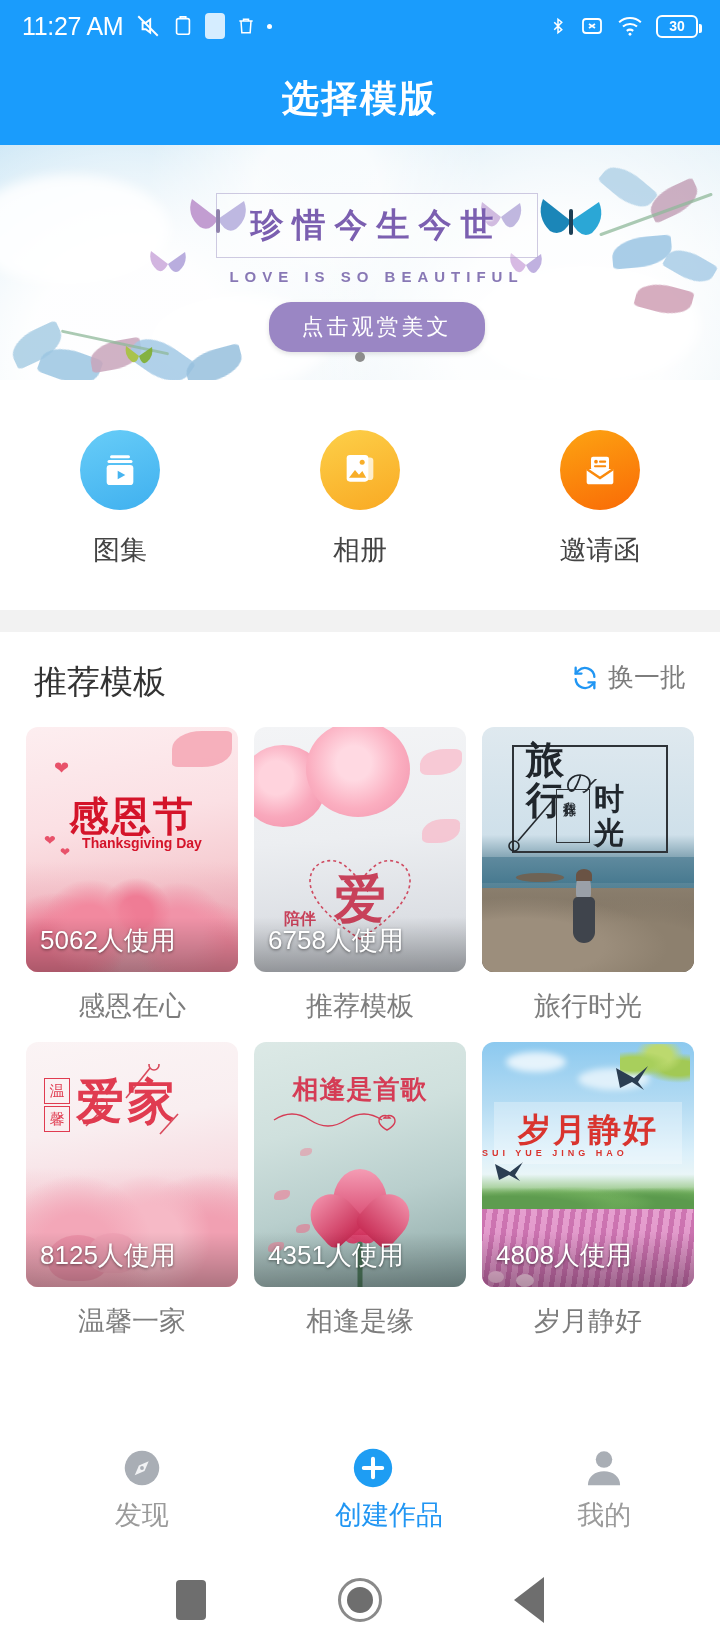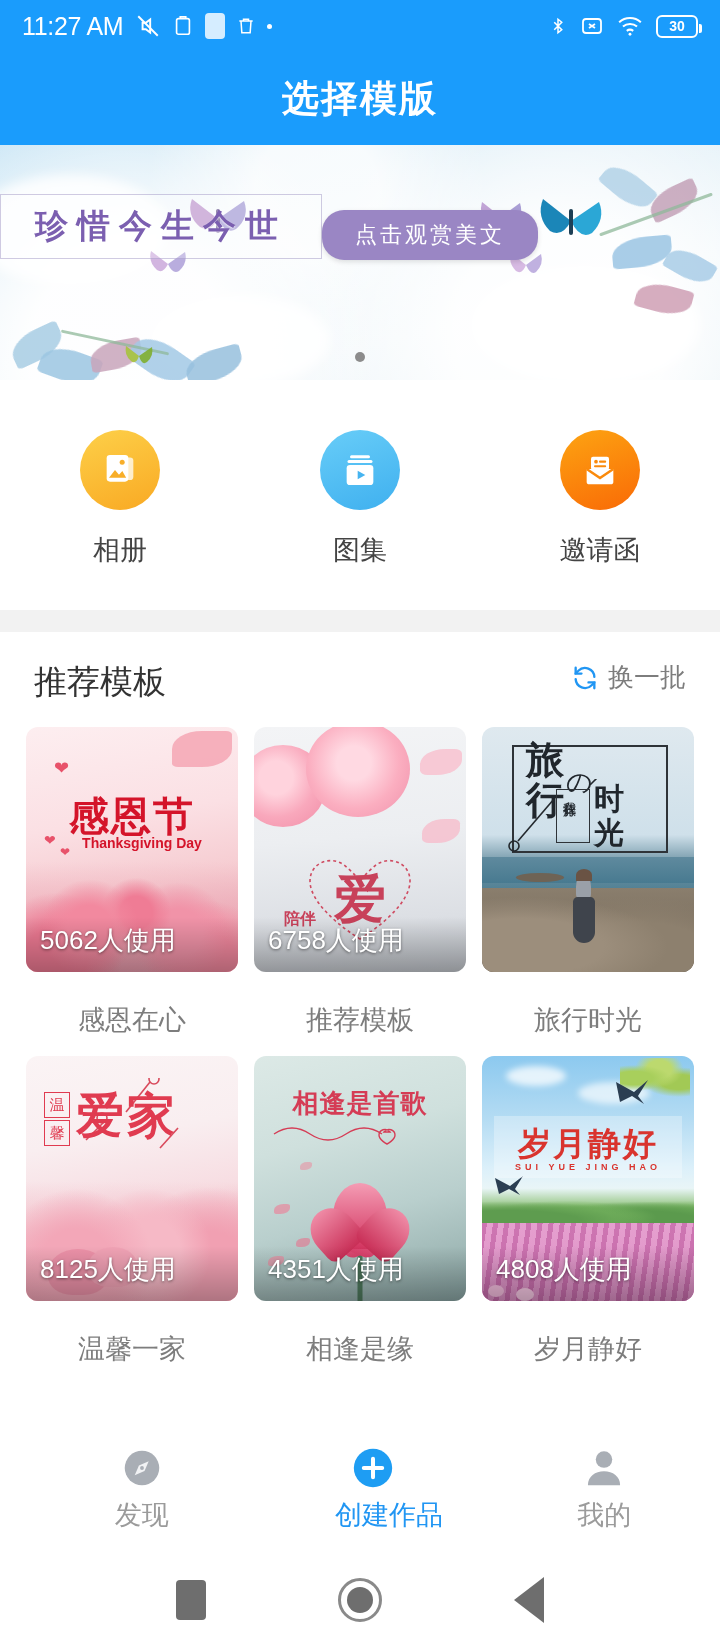--- a/index.html
+++ b/index.html
@@ -57,21 +57,21 @@
   }
   .cloud { position:absolute; border-radius:50%; background:rgba(255,255,255,0.85); filter:blur(6px); }
   .petal {
     position:absolute; border-radius:60% 10% 60% 10%;
     opacity:0.85; filter:blur(0.4px);
   }
   .leafstem { position:absolute; background:#8fb89a; border-radius:2px; opacity:.75; }
   .butterfly { position:absolute; }
   .bn-center {
     position:absolute; left:0; right:0; top:48px;
-    display:flex; flex-direction:row; align-items:center;
+    display:flex; flex-direction:column; align-items:center;padding-left:33px;
   }
   .bn-frame {
     border:1px solid rgba(150,140,190,.45);
     background:rgba(255,255,255,.25);
     padding:9px 34px;
   }
   .bn-main {
     font-family:"Liberation Serif","DejaVu Serif",serif;
     font-size:33px; font-weight:700; color:#7b5fb0;
     letter-spacing:9px; text-shadow:0 1px 2px rgba(255,255,255,.8);
@@ -124,21 +124,21 @@
     width:100%; height:245px; border-radius:12px;
     position:relative; overflow:hidden;
   }
   .tpl-count {
     position:absolute; left:0; right:0; bottom:0;
     padding:6px 0 14px 14px;
     color:#fff; font-size:26px;
     text-shadow:0 1px 3px rgba(0,0,0,.5);
     background:linear-gradient(to top, rgba(0,0,0,.28), rgba(0,0,0,0));
   }
-  .tpl-name { margin-top:30px; font-size:27px; color:#7d7d7d; }
+  .tpl-name { margin-top:16px; font-size:27px; color:#7d7d7d; }
 
   
   .art { position:absolute; inset:0; }
   .art-txt {
     position:absolute; left:0; right:0; text-align:center;
     font-family:"Liberation Serif","DejaVu Serif",serif; font-weight:700;
   }
 
   
   .tabbar {
@@ -255,52 +255,53 @@
   </svg>
   <svg class="butterfly" style="left:124px;top:198px;" width="30" height="26" viewBox="0 0 30 26">
     <path d="M15 13 L2 3 Q0 12 7 18 Q12 22 15 13Z" fill="#a8c23c" opacity=".9"></path>
     <path d="M15 13 L28 4 Q30 13 23 19 Q18 23 15 13Z" fill="#7fae2f" opacity=".9"></path>
   </svg>
 
   <div class="bn-center">
     <div class="bn-frame">
       <div class="bn-main">珍惜今生今世</div>
     </div>
+    <div class="bn-sub">LOVE IS SO BEAUTIFUL</div>
     <div class="bn-btn">点击观赏美文</div>
   </div>
 
   <div class="bn-dots">
     <span class="bn-dot"></span>
   </div>
 </div>
 
 <div class="cats">
+
+  <div class="cat">
+    <span class="cat-ic" style="background:linear-gradient(160deg,#68cdf8,#3fb0ef);">
+      <svg width="40" height="40" viewBox="0 0 24 24" fill="#fff">
+        <rect x="6" y="3.2" width="12" height="1.8" rx=".9"></rect>
+        <rect x="4.5" y="6" width="15" height="1.8" rx=".9"></rect>
+        <rect x="4" y="9" width="16" height="12" rx="2"></rect>
+        <path d="M10.6 12.4v5.2l4.6-2.6z" fill="#46b4f0"></path>
+      </svg>
+    </span>
+    <span class="cat-lb">图集</span>
+  </div>
 
   <div class="cat">
     <span class="cat-ic" style="background:linear-gradient(160deg,#fdd049,#f9a923);">
       <svg width="40" height="40" viewBox="0 0 24 24" fill="#fff">
         <rect x="9" y="4.5" width="11" height="13.5" rx="2" opacity=".75"></rect>
         <rect x="4" y="3" width="13" height="16" rx="2"></rect>
         <circle cx="13.3" cy="7.4" r="1.5" fill="#f8ae28"></circle>
         <path d="M5.4 16.6l3.6-4.6 2.4 2.8 2-2.2 2.3 4z" fill="#f8ae28"></path>
       </svg>
     </span>
     <span class="cat-lb">相册</span>
-  </div>
-
-  <div class="cat">
-    <span class="cat-ic" style="background:linear-gradient(160deg,#68cdf8,#3fb0ef);">
-      <svg width="40" height="40" viewBox="0 0 24 24" fill="#fff">
-        <rect x="6" y="3.2" width="12" height="1.8" rx=".9"></rect>
-        <rect x="4.5" y="6" width="15" height="1.8" rx=".9"></rect>
-        <rect x="4" y="9" width="16" height="12" rx="2"></rect>
-        <path d="M10.6 12.4v5.2l4.6-2.6z" fill="#46b4f0"></path>
-      </svg>
-    </span>
-    <span class="cat-lb">图集</span>
   </div>
 
 
   <div class="cat">
     <span class="cat-ic" style="background:linear-gradient(160deg,#fda412,#f96a06);">
       <svg width="40" height="40" viewBox="0 0 24 24" fill="#fff">
         <rect x="6.6" y="4" width="10.8" height="8" rx="1.2"></rect>
         <circle cx="9.6" cy="7" r="1.1" fill="#fa8a0c"></circle>
         <rect x="11.4" y="6.3" width="4.3" height="1.3" rx=".6" fill="#fa8a0c"></rect>
         <rect x="8.4" y="9.1" width="7.3" height="1.3" rx=".6" fill="#fa8a0c"></rect>
@@ -460,21 +461,21 @@
           radial-gradient(ellipse at 56% 28%, #bcd96e 0 22%, rgba(0,0,0,0) 44%),
           radial-gradient(ellipse at 84% 60%, #a2c955 0 22%, rgba(0,0,0,0) 44%);"></span>
         <svg style="position:absolute;right:42px;top:22px;" width="38" height="28" viewBox="0 0 38 28" fill="#2b3e52">
           <path d="M2 4 L20 14 L34 2 L24 18 L30 26 L18 18 L6 24z"></path>
         </svg>
         <svg style="position:absolute;left:12px;top:118px;" width="32" height="22" viewBox="0 0 32 22" fill="#2b3e52">
           <path d="M1 4 L16 12 L29 2 L21 15 L26 21 L15 15 L5 20z"></path>
         </svg>
         <span style="position:absolute;left:12px;top:60px;right:12px;height:62px;background:rgba(255,255,255,.3);"></span>
         <span style="position:absolute;left:0;right:0;top:66px;text-align:center;font-family:'Liberation Serif',serif;font-size:33px;color:#d9342e;font-weight:700;letter-spacing:2px;">岁月静好</span>
-        <span style="position:absolute;left:0;right:0;top:106px;text-align:center;font-size:9px;color:#d9342e;letter-spacing:4px;font-weight:600;">SUI YUE JING HAO</span>
+        <span style="position:absolute;left:0;right:0;top:106px;font-size:9px;color:#d9342e;letter-spacing:4px;font-weight:600;">SUI YUE JING HAO</span>
         <span style="position:absolute;left:0;right:0;top:138px;height:34px;background:
           radial-gradient(ellipse at 12% 80%, #5e9c4f 0 28%, rgba(0,0,0,0) 52%),
           radial-gradient(ellipse at 40% 68%, #74b25e 0 26%, rgba(0,0,0,0) 50%),
           radial-gradient(ellipse at 74% 82%, #5b9a4d 0 28%, rgba(0,0,0,0) 52%),
           radial-gradient(ellipse at 96% 70%, #6fae5b 0 26%, rgba(0,0,0,0) 50%);"></span>
         <span style="position:absolute;left:0;right:0;bottom:0;height:78px;background:
           repeating-linear-gradient(98deg, rgba(202,110,173,.85) 0 5px, rgba(232,160,208,.75) 5px 11px),
           linear-gradient(to top,#b45a9d,#e0a0ce);"></span>
         <span style="position:absolute;left:6px;bottom:4px;width:16px;height:12px;border-radius:50%;background:#f3bcdd;"></span>
         <span style="position:absolute;left:34px;bottom:0px;width:18px;height:13px;border-radius:50%;background:#f6c7e3;"></span>

